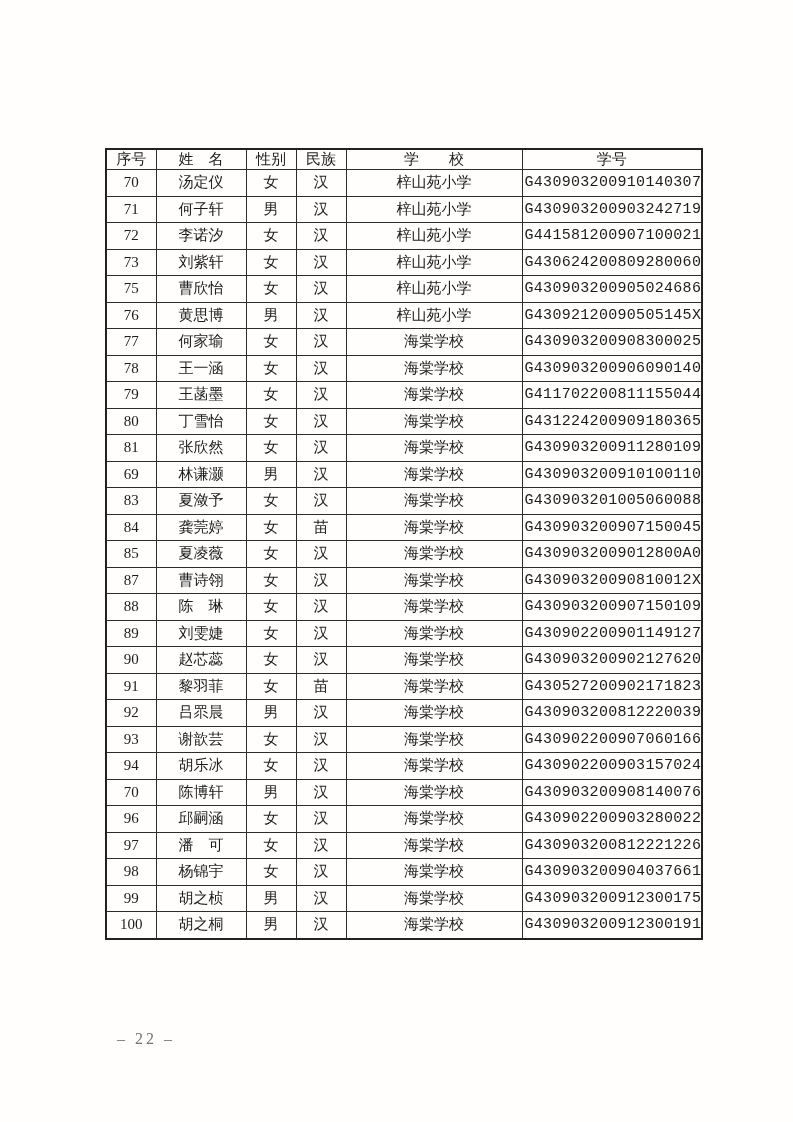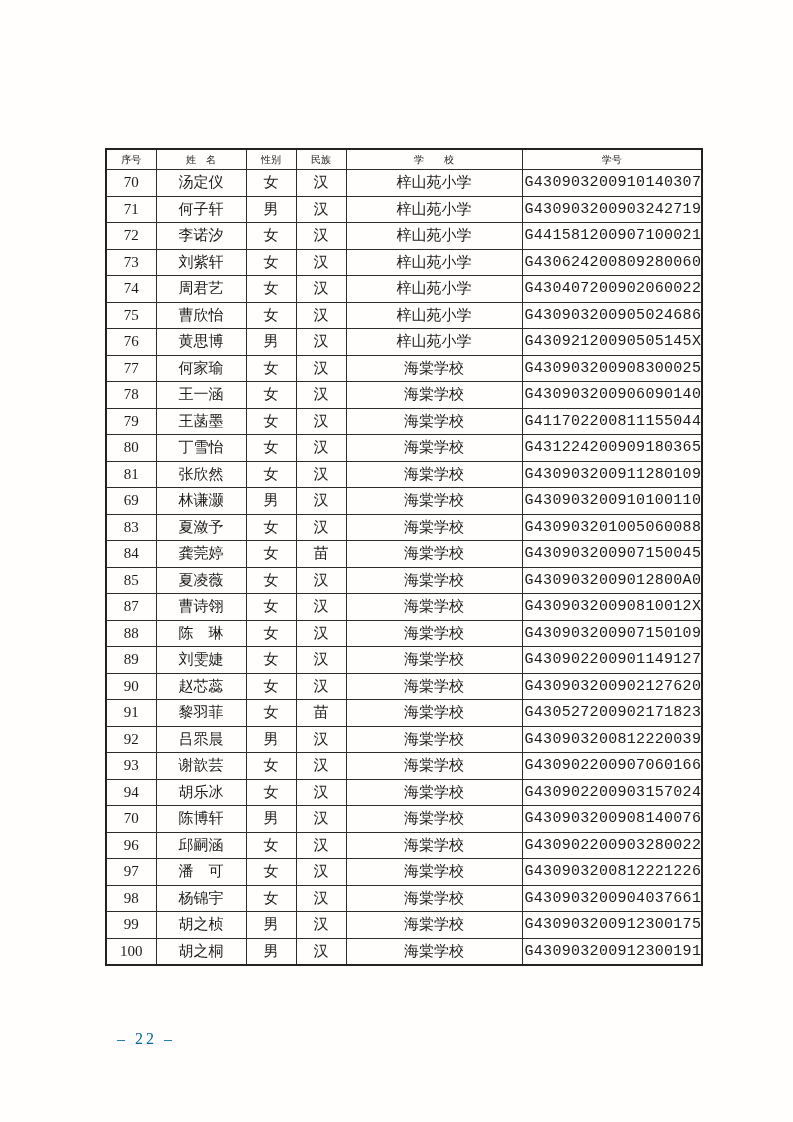--- a/index.html
+++ b/index.html
@@ -33,21 +33,21 @@
   table.roster th, table.roster td {
     border: 1px solid #2d2d2d;
     padding: 0 2px;
     text-align: center;
     font-weight: normal;
     white-space: nowrap;
     overflow: hidden;
   }
   table.roster th {
     height: 19px;
-    font-size: 10px;
+    font-size: 15px;
   }
   table.roster td {
     height: 25.5px;
   }
   col.c-no        { width: 50px; }
   col.c-name      { width: 90px; }
   col.c-gender    { width: 50px; }
   col.c-ethnicity { width: 50px; }
   col.c-school    { width: 176px; }
   col.c-id        { width: 180px; }
@@ -58,21 +58,21 @@
   td.cell-id {
     font-family: Liberation Mono, monospace;
     letter-spacing: 0.3px;
   }
   .page-number {
     position: absolute;
     left: 117px;
     top: 1030px;
     font-size: 16px;
     letter-spacing: 3px;
-    color: #0369a1;
+    color: #737373;
   }
 </style>
 </head>
 <body>
 
 <div class="page">
 
   <table class="roster">
     <colgroup>
       <col class="c-no">
@@ -122,28 +122,20 @@
 
     <tr>
       <td class="cell-no">73</td>
       <td class="cell-name">刘紫轩</td>
       <td class="cell-gender">女</td>
       <td class="cell-ethnicity">汉</td>
       <td class="cell-school">梓山苑小学</td>
       <td class="cell-id">G430624200809280060</td>
     </tr>
 
-    <tr>
-      <td class="cell-no">74</td>
-      <td class="cell-name">周君艺</td>
-      <td class="cell-gender">女</td>
-      <td class="cell-ethnicity">汉</td>
-      <td class="cell-school">梓山苑小学</td>
-      <td class="cell-id">G430407200902060022</td>
-    </tr>
 
     <tr>
       <td class="cell-no">75</td>
       <td class="cell-name">曹欣怡</td>
       <td class="cell-gender">女</td>
       <td class="cell-ethnicity">汉</td>
       <td class="cell-school">梓山苑小学</td>
       <td class="cell-id">G430903200905024686</td>
     </tr>
 

